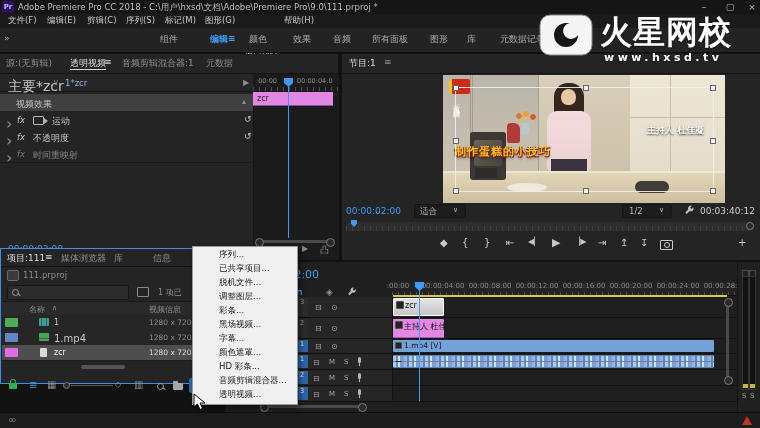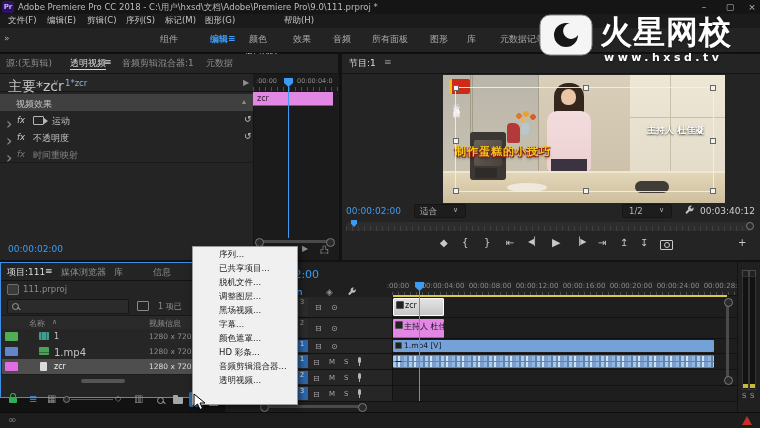--- a/index.html
+++ b/index.html
@@ -81,21 +81,21 @@
   .v-cap{position:absolute;left:12px;top:69px;font-size:11px;font-weight:bold;color:#f6c51b;
      text-shadow:1px 1px 0 #8c1e10,-1px 1px 0 #8c1e10,0 2px 3px rgba(0,0,0,.6);letter-spacing:1px;}
   .sel-rect{position:absolute;left:12px;top:12px;width:257px;height:103px;border:1px solid rgba(240,240,240,.9);}
   .hdl{position:absolute;width:4px;height:4px;background:#f2f2f2;border:1px solid #666;}
   .pgm-ctl{font-size:9px;}
   .drop{border:1px solid #151515;background:#1d1d1d;border-radius:2px;color:#b5b5b5;font-size:8.5px;}
   .scrub{left:4px;top:168px;width:408px;height:9px;background:#2d2d2d;border-radius:4px;}
   .transport{font-size:10px;color:#c9c9c9;}
 
   
-  .prj{left:0;top:262px;width:222px;height:136px;border:1px solid #3f8fe8;box-sizing:border-box;background:#242424;}
+  .prj{left:0;top:248px;width:222px;height:136px;border:1px solid #3f8fe8;box-sizing:border-box;background:#242424;}
   .prj-search{left:6px;top:36px;width:120px;height:13px;background:#2b2b2b;border:1px solid #161616;border-radius:2px;}
   .prj-search input{position:absolute;left:14px;top:0;width:100px;height:11px;background:transparent;border:none;outline:none;color:#ccc;font-size:8px;}
   .prj-hdr{left:1px;top:52px;width:219px;height:13px;background:#2a2a2a;border-top:1px solid #181818;border-bottom:1px solid #181818;}
   .prow{left:1px;width:219px;height:15px;background:#262626;border-bottom:1px solid #1d1d1d;}
   .prow.sel{background:#4e4e4e;}
   .swatch{position:absolute;left:3px;top:3px;width:13px;height:9px;border-radius:1px;}
   .ic-seq{position:absolute;width:10px;height:8px;background:#3e9d8f;border-radius:1px;
      background-image:linear-gradient(90deg,transparent 0 2px,#2a6e63 2px 3px,transparent 3px 7px,#2a6e63 7px 8px,transparent 8px);}
   .ic-vid{position:absolute;width:10px;height:8px;background:#49a457;border-radius:1px;
      background-image:linear-gradient(0deg,transparent 0 2px,#2f7038 2px 3px,transparent 3px);}
@@ -491,20 +491,21 @@
   <div class="abs statusbar">
     <span class="abs" style="left:8px;top:1px;font-size:10px;color:#8a8a8a;">∞</span>
     <span class="i-warn" style="left:742px;top:3px;"></span>
   </div>
 
   <div class="abs ctx">
     <div class="ctx-item">序列...</div>
     <div class="ctx-item">已共享项目...</div>
     <div class="ctx-item">脱机文件...</div>
     <div class="ctx-item">调整图层...</div>
+    <div class="ctx-item">彩条...</div>
     <div class="ctx-item">黑场视频...</div>
     <div class="ctx-item">字幕...</div>
     <div class="ctx-item">颜色遮罩...</div>
     <div class="ctx-item">HD 彩条...</div>
     <div class="ctx-item">音频剪辑混合器...</div>
     <div class="ctx-item">透明视频...</div>
   </div>
 
   <svg class="abs" style="left:193px;top:393px;z-index:40;" width="13" height="18" viewBox="0 0 13 18">
     <path d="M1,1 L1,14 L4.5,11 L7,16.5 L9.5,15.3 L7,10 L12,10 Z" fill="#fff" stroke="#000" stroke-width="1"></path>

